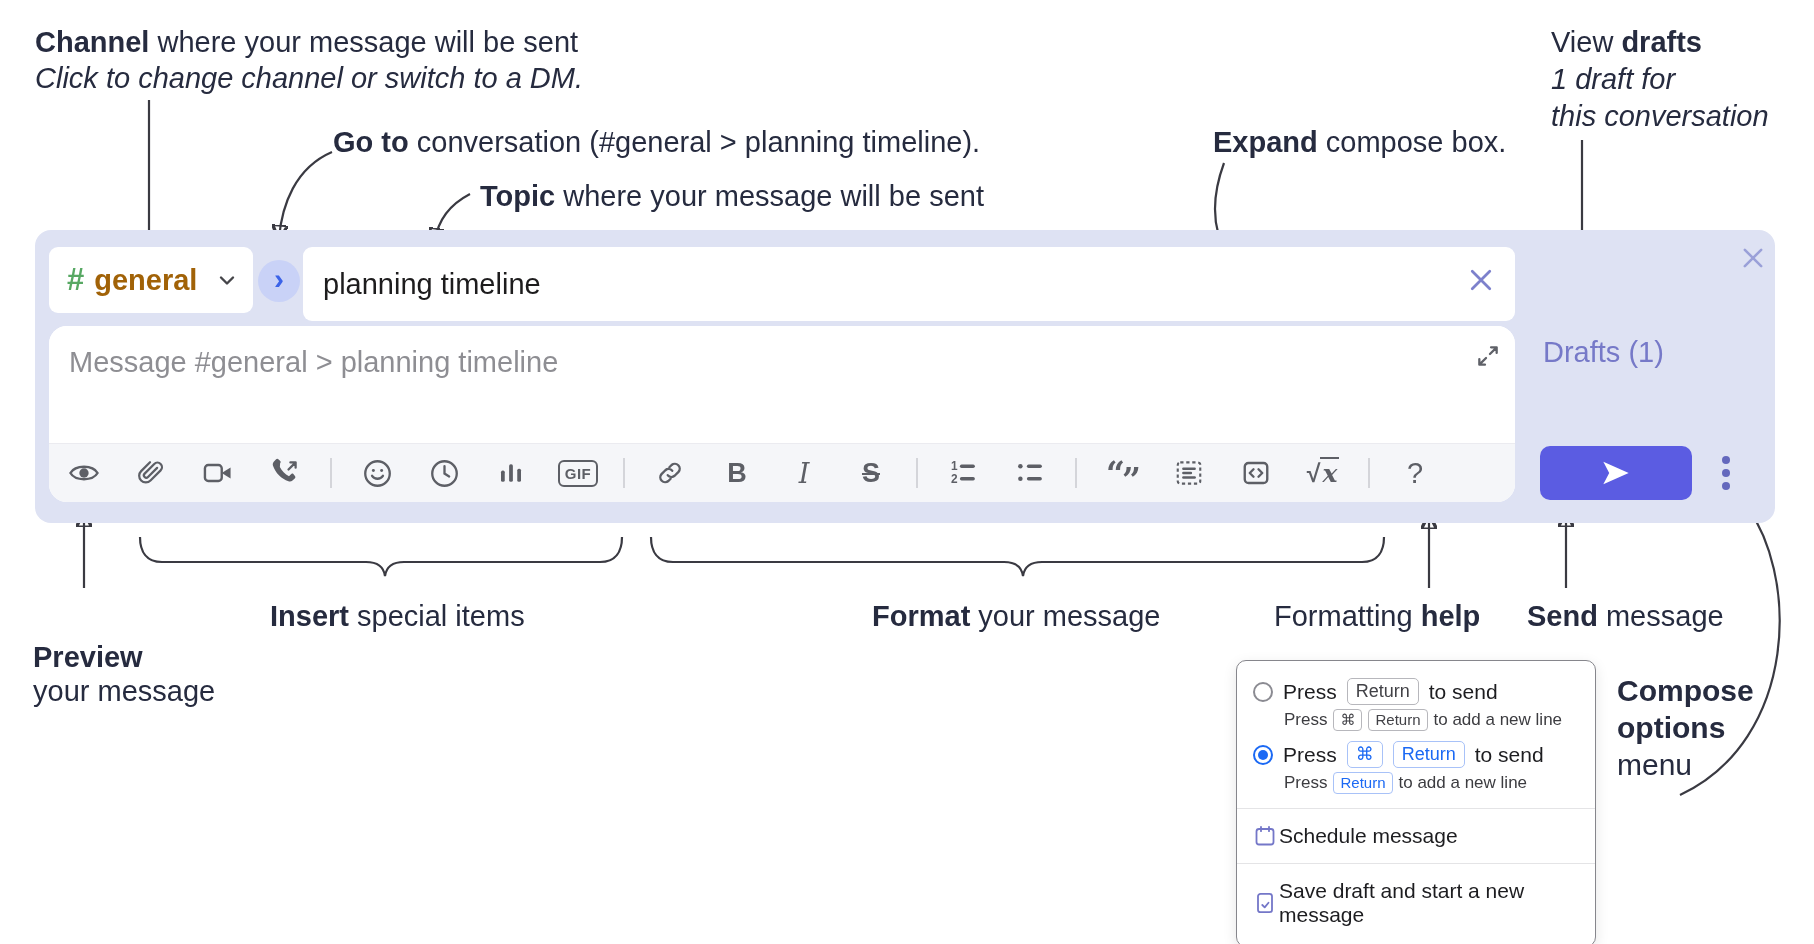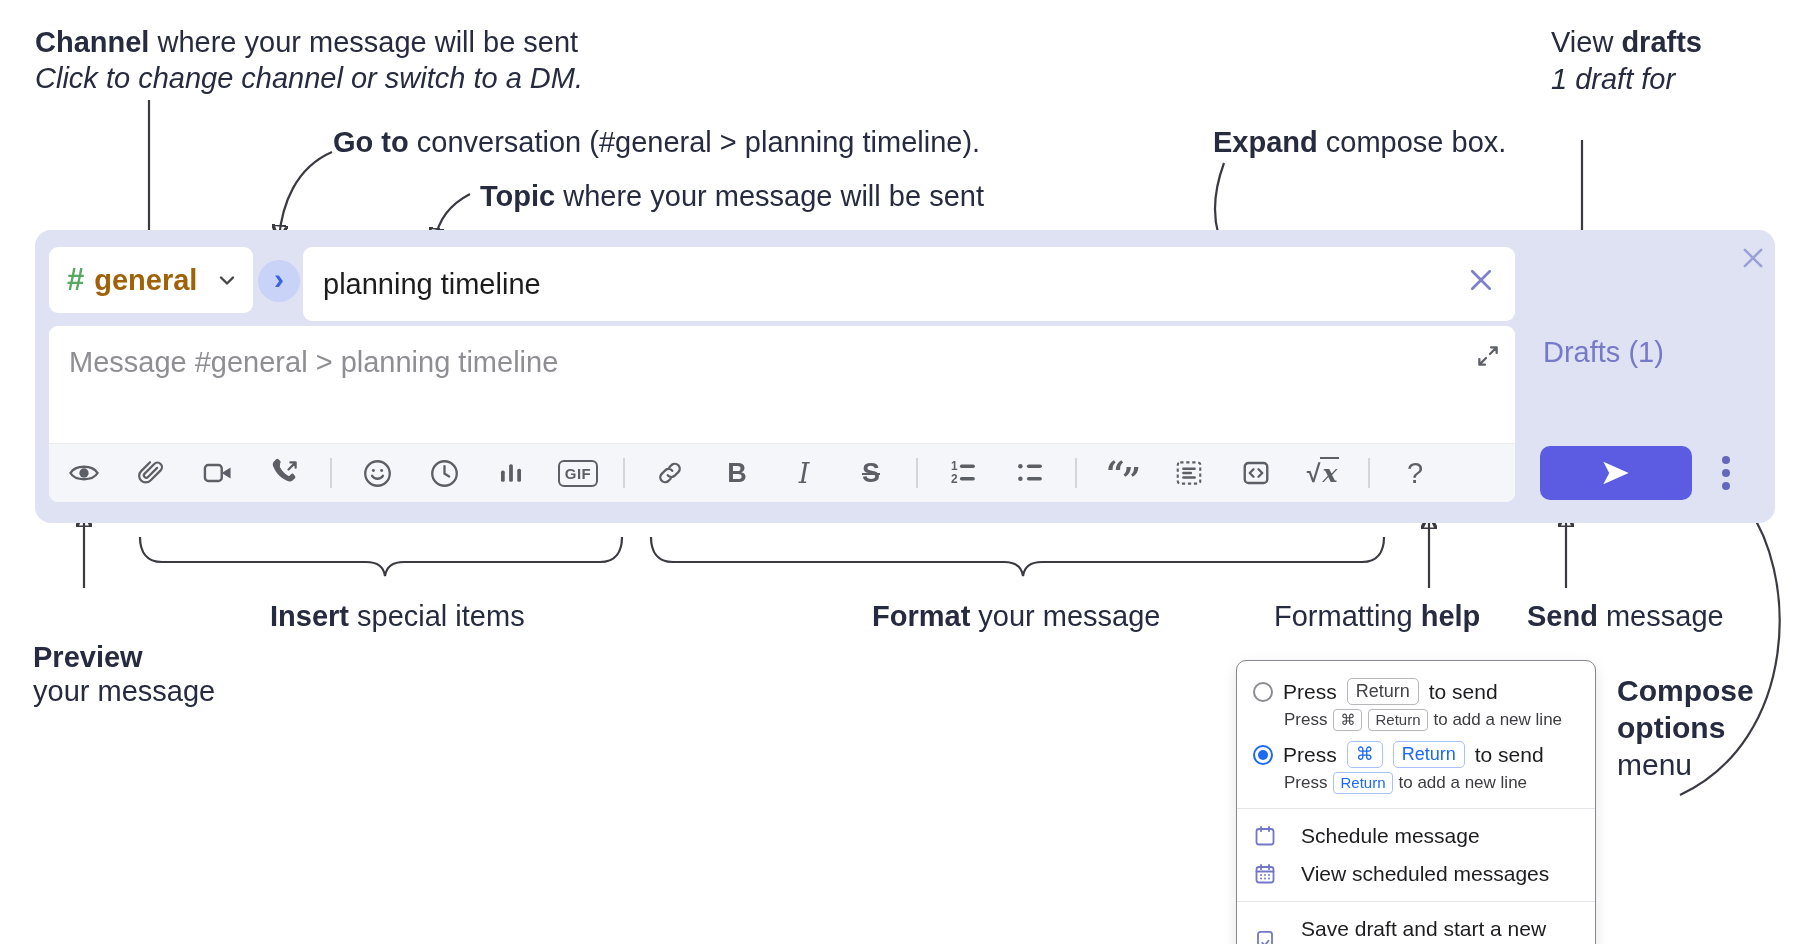--- a/index.html
+++ b/index.html
@@ -26,21 +26,21 @@
   .goto-circle { left:258px; top:260px; width:42px; height:42px; border-radius:50%;
                  background:#c9d2f7; display:flex; align-items:center; justify-content:center; cursor:pointer; }
   .goto-circle span { color:#3b63e8; font-size:30px; font-weight:700; line-height:1; margin-top:-4px; }
   .topic-input { left:303px; top:247px; width:1212px; height:74px; background:#fff; border:none;
                  border-radius:9px; font-family:"Liberation Sans",sans-serif; font-size:29px; color:#1d1c1d;
                  padding:0 60px 0 20px; outline:none; }
   .icon-btn { display:flex; align-items:center; justify-content:center; background:none; border:none; cursor:pointer; }
   .topic-clear { left:1462px; top:262px; width:38px; height:36px; color:#7d81cc; }
   .panel-close { left:1734px; top:240px; width:38px; height:36px; color:#9aa0d8; }
 
-  .message-box { left:49px; top:326px; width:1466px; height:176px; background:#fff; border-radius:9px; overflow:hidden; }
+  .message-box { left:49px; top:326px; width:1466px; height:176px; background:#fff; border-radius:18px; overflow:hidden; }
   .message-input { width:100%; height:117px; border:none; resize:none; outline:none; background:#fff;
                    font-family:"Liberation Sans",sans-serif; font-size:29px; color:#1d1c1d; padding:20px 60px 0 20px; }
   .message-input::placeholder { color:#8e8e93; opacity:1; }
   .expand-btn { left:1468px; top:336px; width:40px; height:40px; color:#5f6168; }
 
   .toolbar { position:absolute; left:0; top:117px; width:100%; height:59px; background:#f5f6f9;
              border-top:1px solid #ebebf0; display:flex; align-items:center; padding-left:13px; gap:23px; }
   .tb { width:44px; height:44px; display:flex; align-items:center; justify-content:center;
         background:none; border:none; cursor:pointer; color:#5d5f66; font-family:"Liberation Sans",sans-serif; }
   .tb-div { width:2px; height:30px; background:#d4d5da; }
@@ -69,21 +69,21 @@
   .opt { display:flex; align-items:center; gap:10px; font-size:21px; color:#1d1d20; padding:4px 0; cursor:pointer; }
   .opt-sub { margin-left:31px; display:flex; align-items:center; gap:6px; font-size:17px; color:#3c3c40; padding-bottom:6px; }
   .radio { width:20px; height:20px; border:2px solid #8b8b92; border-radius:50%; flex:none; position:relative; }
   .radio.sel { border-color:#1b69f4; }
   .radio.sel::after { content:""; position:absolute; inset:3px; background:#1b69f4; border-radius:50%; }
   .kc { display:inline-block; border:1.5px solid #b7b7bc; border-radius:5px; background:#fff;
         color:#424247; font-size:18px; line-height:25px; padding:0 8px; }
   .kc-sub { font-size:15px; line-height:20px; padding:0 6px; border-radius:4px; }
   .kc-blue { border-color:#a8c2f8; color:#1b69f4; }
   .pm-div { border:none; border-top:1px solid #e4e4e6; margin:8px -16px; }
-  .pm-item { display:flex; align-items:center; gap:24px; font-size:21px; color:#1d1d20; padding:7px 0; cursor:pointer; }
+  .pm-item { display:flex; align-items:center; gap:2px; font-size:21px; color:#1d1d20; padding:7px 0; cursor:pointer; }
   .pm-item svg { flex:none; }
 </style>
 </head>
 <body>
 
 <div id="canvas">
 
   <svg id="connectors" width="1814" height="944">
     <defs>
       <marker id="arrow" viewBox="0 0 10 10" refX="8.5" refY="5" markerWidth="7" markerHeight="7" orient="auto-start-reverse">
@@ -112,20 +112,21 @@
   </div>
   <div class="abs ann" style="left:480px; top:178px;">
     <b>Topic</b><span> where your message will be sent</span>
   </div>
   <div class="abs ann" style="left:1213px; top:124px;">
     <b>Expand</b><span> compose box.</span>
   </div>
   <div class="abs ann" style="left:1551px; top:24px; line-height:37px;">
     <div><span>View </span><b>drafts</b></div>
     <div><i>1 draft for</i></div>
+    <div><i>this conversation</i></div>
   </div>
 
   <div class="abs panel"></div>
 
   <div class="abs pill">
     <span class="hash">#</span>
     <span class="chname">general</span>
     <span style="display:flex;">
       <svg width="24" height="24" viewBox="0 0 24 24" fill="none" stroke="#454549" stroke-width="2.4" stroke-linecap="round" stroke-linejoin="round">
           <path d="M6 9.5l6 6 6-6"></path>
@@ -347,37 +348,20 @@
     <hr class="pm-div">
     <div class="pm-item">
       <span style="display:flex;">
         <svg width="24" height="24" viewBox="0 0 24 24" fill="none" stroke="#7477c8" stroke-width="1.8" stroke-linecap="round">
             <rect x="3.5" y="5" width="17" height="15.5" rx="2.5"></rect>
             <path d="M8 2.8v4.4M16 2.8v4.4"></path>
           </svg>
       </span>
       <span>Schedule message</span>
     </div>
-    <div class="pm-item">
-      <span style="display:flex;">
-        <svg width="24" height="24" viewBox="0 0 24 24" fill="none" stroke="#7477c8" stroke-width="1.8" stroke-linecap="round">
-            <rect x="3.5" y="5" width="17" height="15.5" rx="2.5"></rect>
-            <path d="M8 2.8v4.4M16 2.8v4.4M3.5 9.5h17"></path>
-            <g fill="#7477c8" stroke="none">
-              <circle cx="8" cy="13" r="1"></circle>
-              <circle cx="12" cy="13" r="1"></circle>
-              <circle cx="16" cy="13" r="1"></circle>
-              <circle cx="8" cy="16.5" r="1"></circle>
-              <circle cx="12" cy="16.5" r="1"></circle>
-              <circle cx="16" cy="16.5" r="1"></circle>
-            </g>
-          </svg>
-      </span>
-      <span>View scheduled messages</span>
-    </div>
     <hr class="pm-div">
     <div class="pm-item">
       <span style="display:flex;">
         <svg width="24" height="24" viewBox="0 0 24 24" fill="none" stroke="#7477c8" stroke-width="1.8" stroke-linecap="round" stroke-linejoin="round">
             <rect x="5" y="2.8" width="14" height="18.4" rx="2.5"></rect>
             <path d="M9.3 14l2.4 2.4 3.8-4.6"></path>
           </svg>
       </span>
       <span>Save draft and start a new message</span>
     </div>

